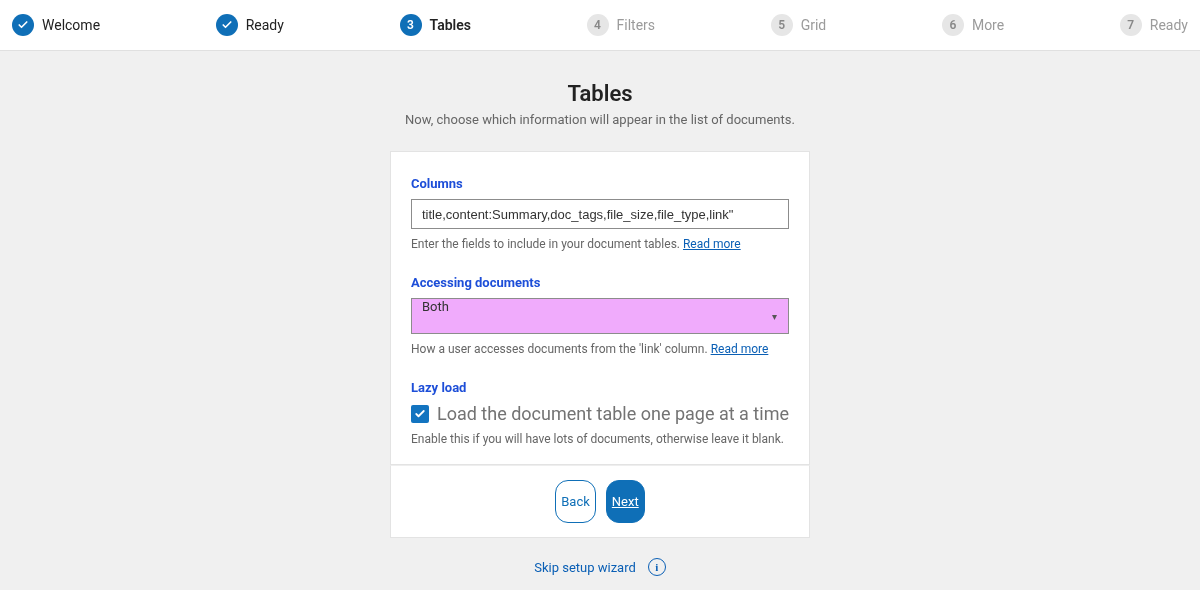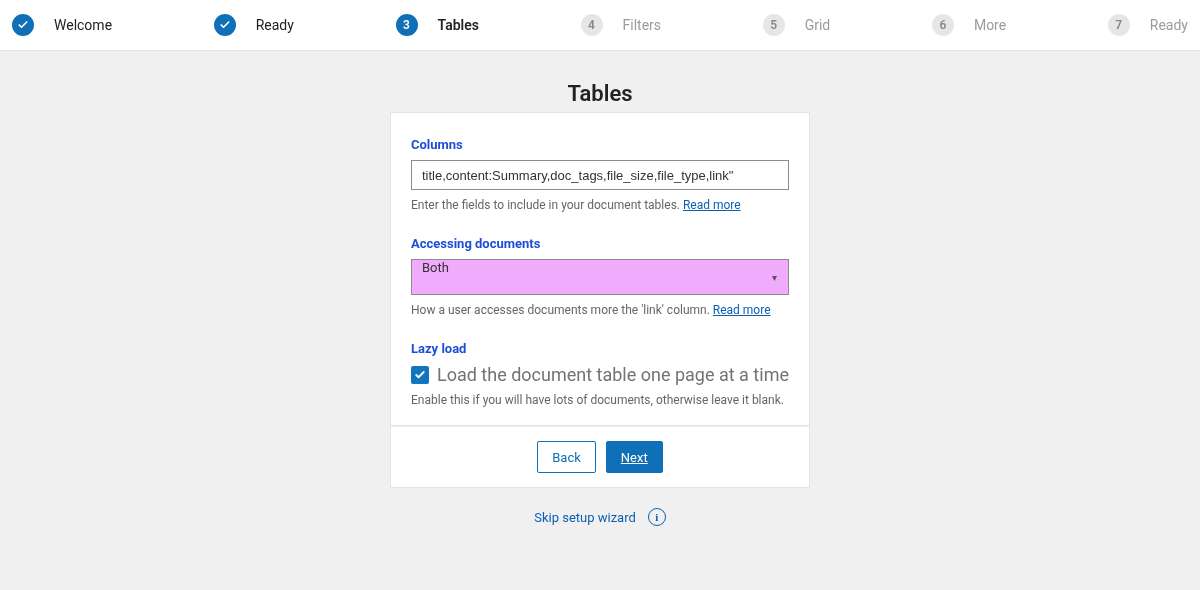--- a/index.html
+++ b/index.html
@@ -16,21 +16,21 @@
     display: flex;
     background: #fff;
     border-bottom: 1px solid #e0e0e0;
     padding: 14px 12px;
     align-items: center;
     justify-content: space-between;
   }
   .step {
     display: flex;
     align-items: center;
-    gap: 20px;
+    gap: 8px;
     flex: 1 1 auto;
   }
   .step-bullet {
     width: 22px;
     height: 22px;
     border-radius: 50%;
     display: flex;
     align-items: center;
     justify-content: center;
     font-size: 12px;
@@ -160,24 +160,24 @@
     border-left: 1px solid #e3e3e3;
     border-right: 1px solid #e3e3e3;
     border-bottom: 1px solid #e3e3e3;
     border-top: 1px solid #eee;
     padding: 14px 0;
     display: flex;
     justify-content: center;
     gap: 10px;
   }
   .btn {
-    height: 32px;
-    padding: 0 14px;
-    font-size: 13px;
-    border-radius: 2px;
+    height: 43px;
+    padding: 0 5px;
+    font-size: 13px;
+    border-radius: 13px;
     cursor: pointer;
     display: flex;
     align-items: center;
   }
   .btn-secondary {
     border: 1px solid #0f6fb7;
     background: #fff;
     color: #0f6fb7;
   }
   .btn-primary {
@@ -251,39 +251,40 @@
     <span class="step-label">More</span>
   </div>
   <div class="step upcoming" style="flex:0 0 auto">
     <div class="step-bullet upcoming">7</div>
     <span class="step-label">Ready</span>
   </div>
 </div>
 
 <div class="main">
   <div class="page-title">Tables</div>
+  <div class="page-subtitle">Now, choose which information will appear in the list of documents.</div>
 
   <div class="card">
 
     <div class="field-group">
       <label class="field-label">Columns</label>
       <input type="text" class="text-input" value="title,content:Summary,doc_tags,file_size,file_type,link&quot;" style="">
       <div class="help-text">
         <span>Enter the fields to include in your document tables. </span><a>Read more</a>
       </div>
     </div>
 
     <div class="field-group">
       <label class="field-label">Accessing documents</label>
       <div class="select-wrap">
         <div class="select-input">Both</div>
         <span class="select-caret">▾</span>
       </div>
       <div class="help-text">
-        <span>How a user accesses documents more the 'link' column. </span><a>Read more</a>
+        <span>How a user accesses documents from the 'link' column. </span><a>Read more</a>
       </div>
     </div>
 
     <div class="field-group" style="margin-bottom:0">
       <label class="field-label">Lazy load</label>
       <div class="checkbox-row">
         <div class="cb">
           <svg width="12" height="12" viewBox="0 0 16 16">
               <path d="M3 8 l3 3 l7 -7" stroke="#fff" stroke-width="2.4" fill="none" stroke-linecap="round" stroke-linejoin="round"></path>
             </svg>

